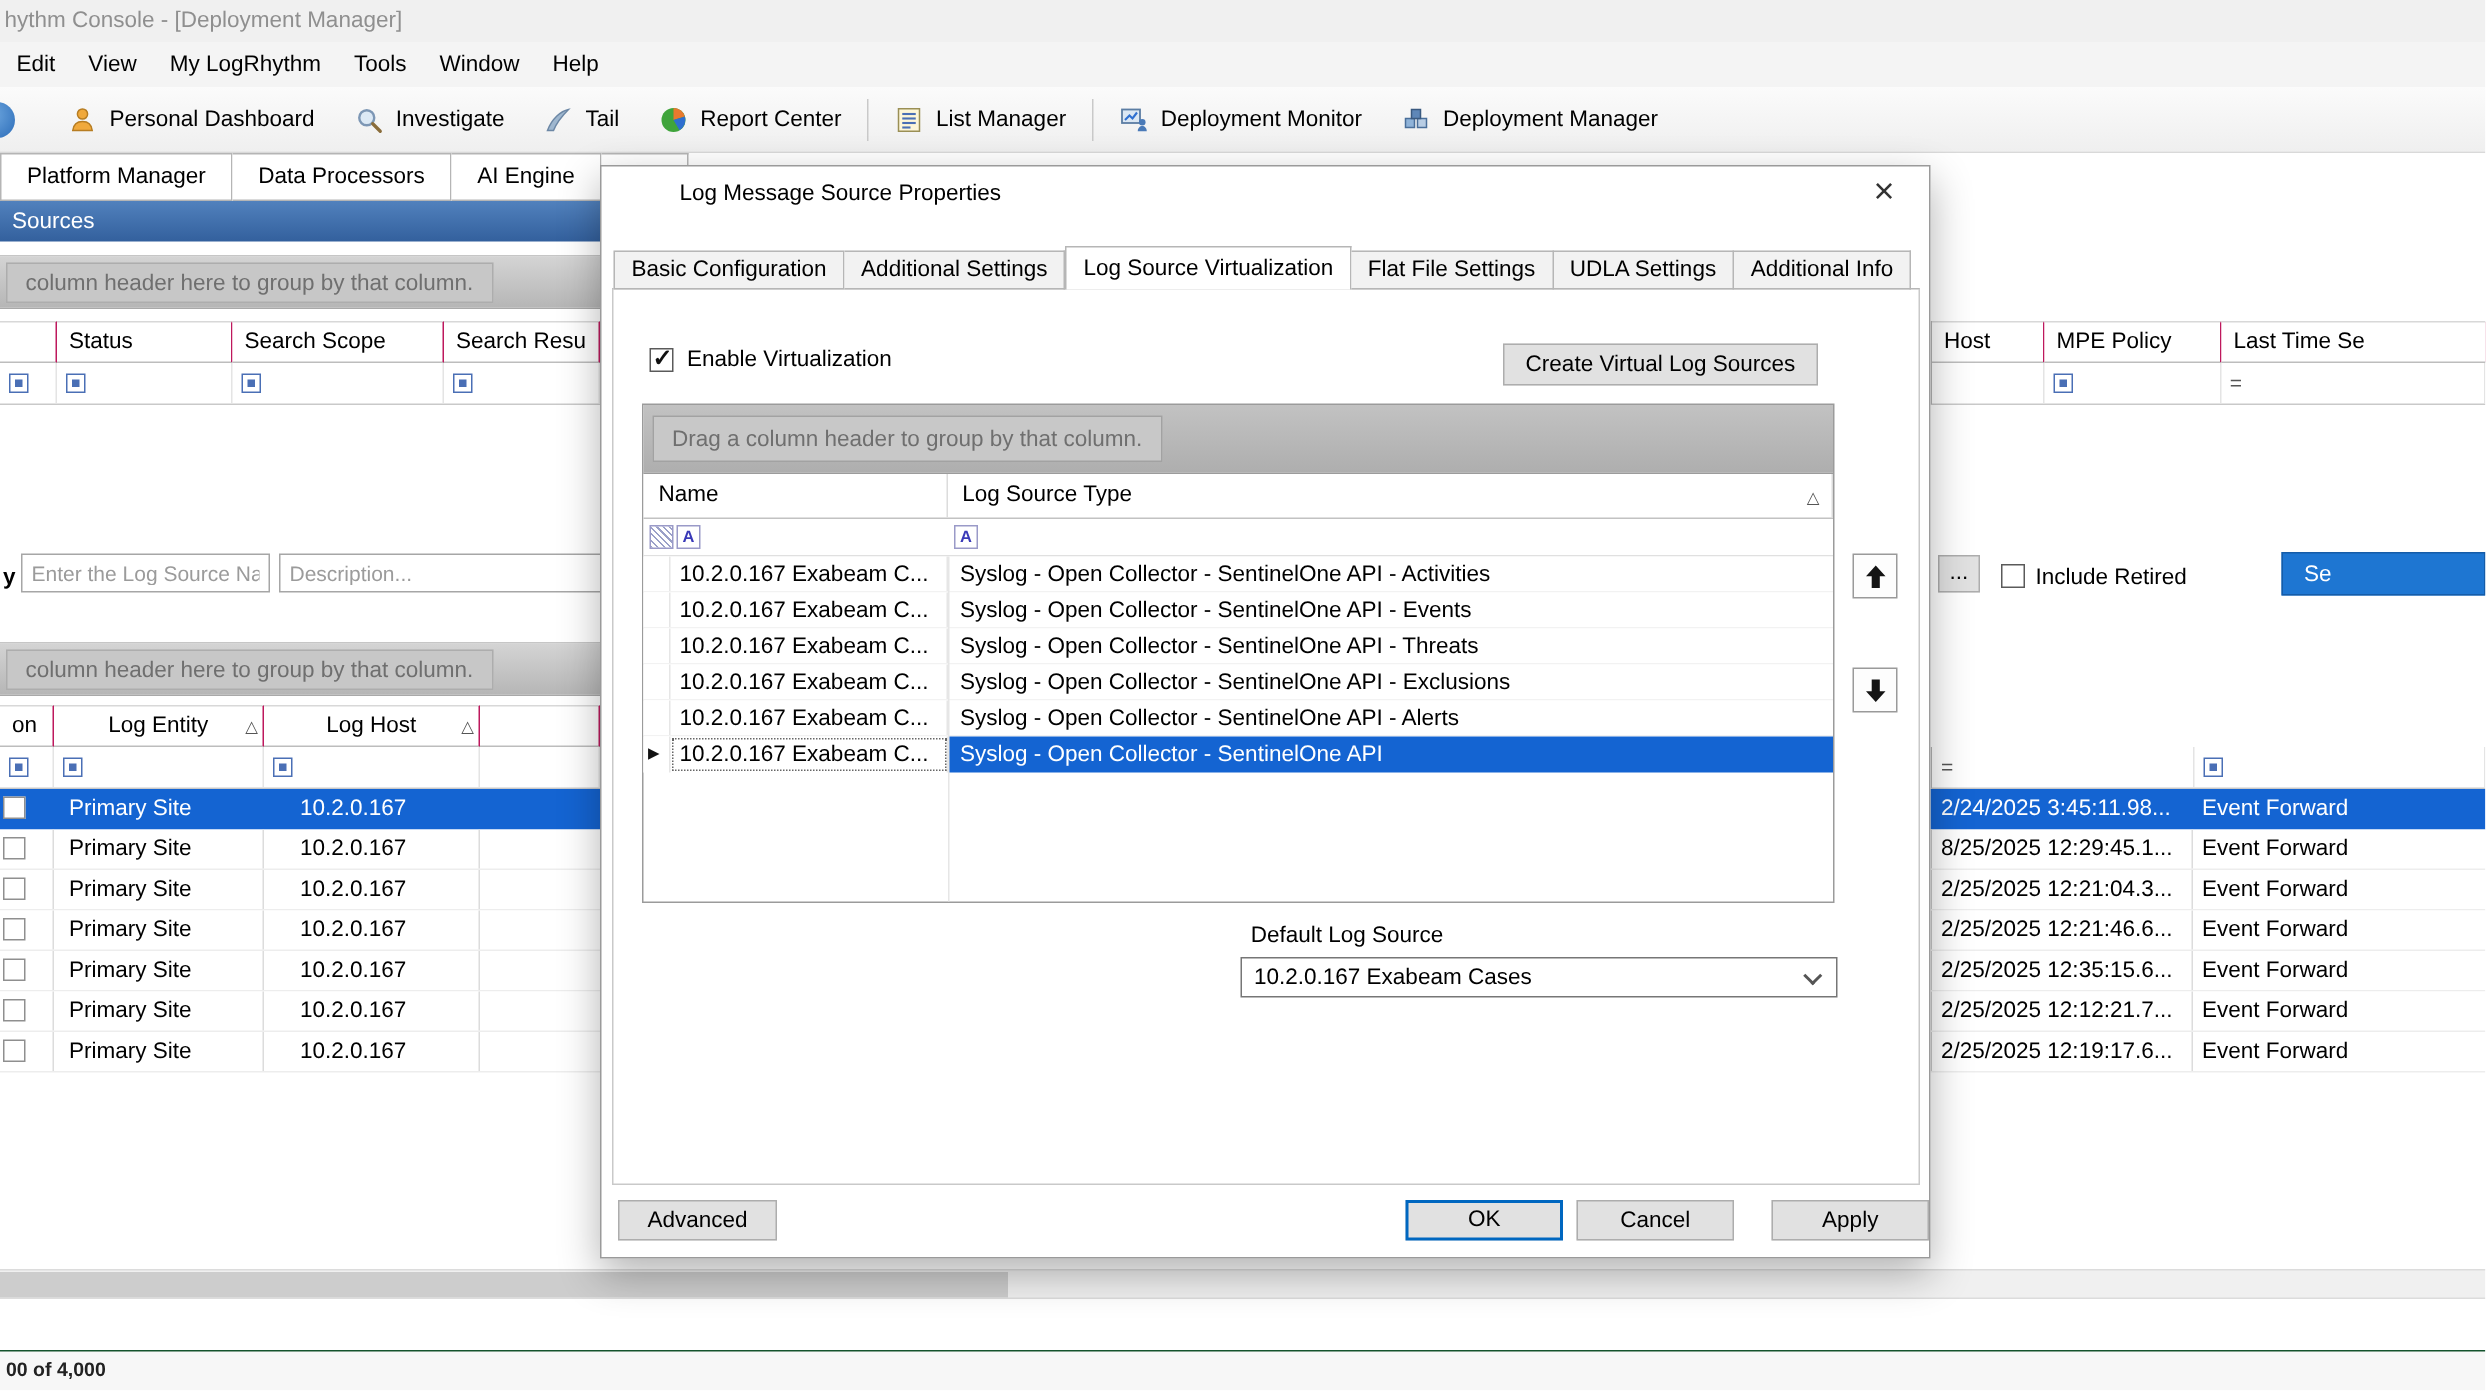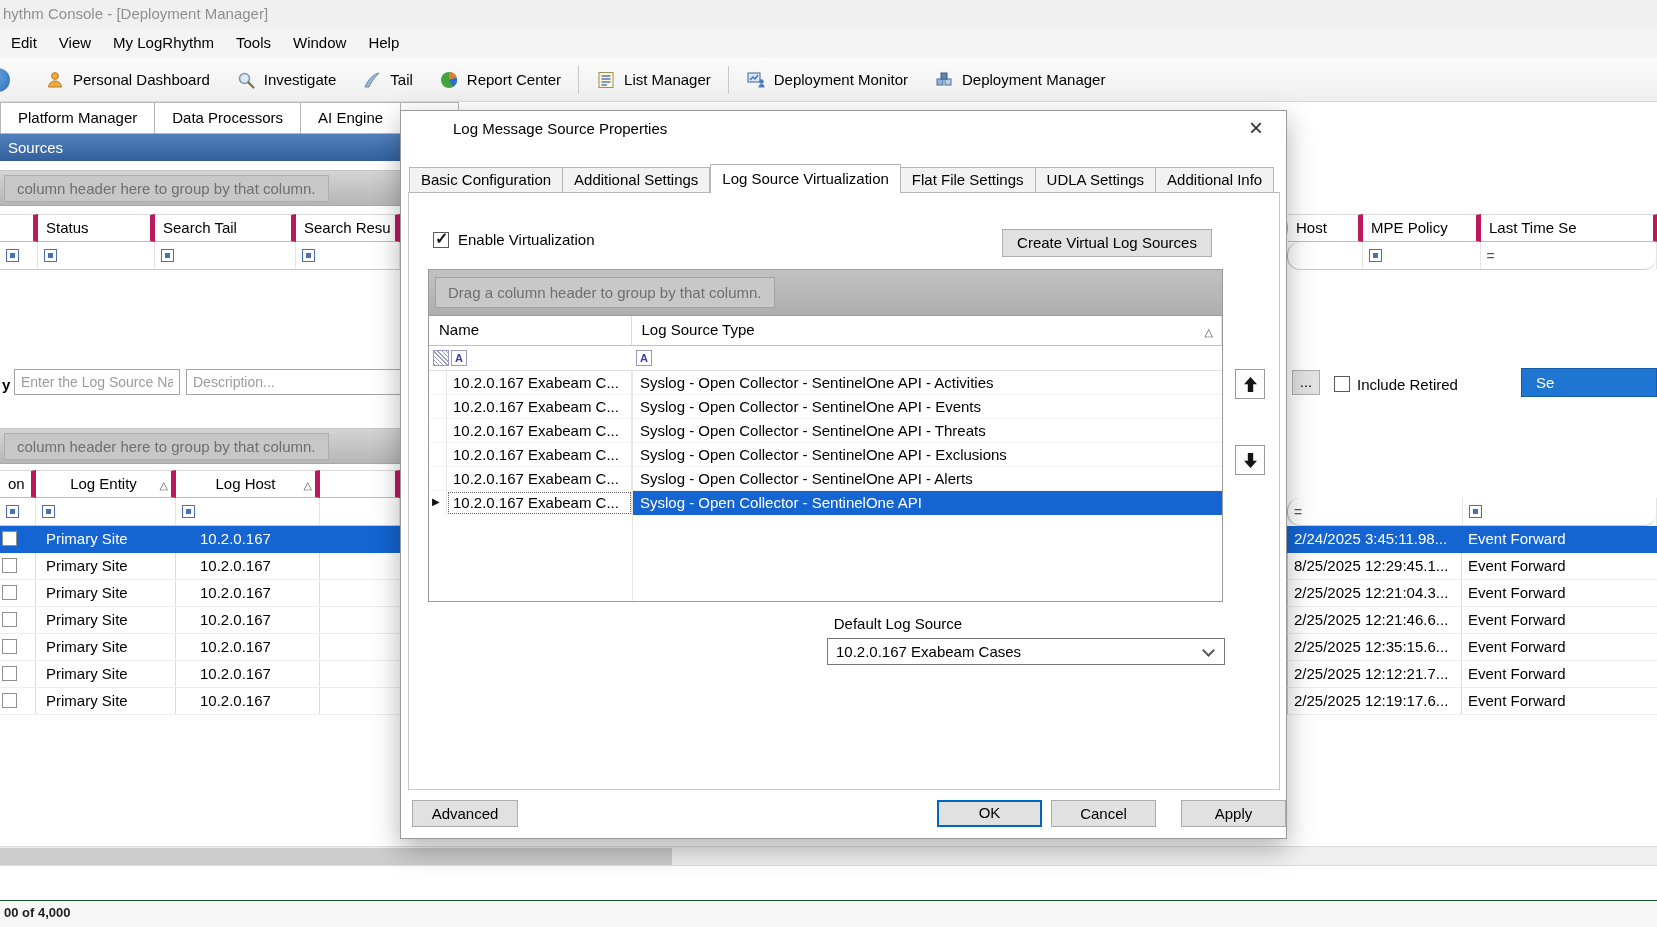--- a/index.html
+++ b/index.html
@@ -26,26 +26,26 @@
   .vtab{padding:0 17px;line-height:30px;background:#fff;border:1px solid #b5b5b5;border-left:none;white-space:nowrap;}
   .vtab.first{border-left:1px solid #b5b5b5;}
   .sources-band{position:absolute;left:0;top:134px;width:1283px;height:27px;
                 background:linear-gradient(#5181bd,#33609d);color:#fff;line-height:27px;padding-left:8px;}
   .groupbar{position:absolute;left:0;width:1283px;height:36px;
             background:linear-gradient(#d4d4d4,#b6b6b6);border-top:1px solid #c6c6c6;border-bottom:1px solid #a9a9a9;}
   .groupbar .glabel{position:absolute;left:4px;top:4px;height:27px;line-height:25px;padding:0 12px;
                     background:#c7c7c7;border:1px solid #adadad;color:#6f6f6f;white-space:nowrap;overflow:hidden;max-width:390px;}
   .hrow{position:absolute;height:28px;display:flex;}
   .hcell{height:28px;line-height:26px;background:#fff;border-top:1px solid #d8d8d8;
-         border-right:5px solid #be185d;border-bottom:1px solid #bdbdbd;
+         border-right:1px solid #be185d;border-bottom:1px solid #bdbdbd;
          padding-left:8px;white-space:nowrap;overflow:hidden;position:relative;}
   .hcell.center{text-align:center;padding-left:0;}
   .hcell .sort-icon{position:absolute;right:3px;top:0;}
   .sort-icon::after{content:"△";font-size:11px;color:#555;line-height:26px;}
-  .right-pane{border-left:1px solid #b5b5b5;border-radius:13px;}
+  .right-pane{border-left:1px solid #b5b5b5;}
   .frow{position:absolute;height:28px;display:flex;background:#fff;border-bottom:1px solid #c9c9c9;}
   .fcell{height:100%;border-right:1px solid #e4e4e4;display:flex;align-items:center;padding-left:6px;}
   .fbox{display:inline-block;width:13px;height:13px;border:1px solid #4a6fb5;background:#fff;position:relative;}
   .fbox::after{content:"";position:absolute;left:3px;top:3px;width:5px;height:5px;background:#4a6fb5;}
   .feq::after{content:"=";color:#555;font-size:14px;}
   #lbl-y{position:absolute;left:2px;top:372px;font-weight:bold;line-height:26px;}
   .tinput{position:absolute;height:26px;border:1px solid #a6a6a6;padding:0 6px;font:14px "Liberation Sans",sans-serif;color:#333;background:#fff;}
   .tinput::placeholder{color:#9b9b9b;}
   .btn{background:#e1e1e1;border:1px solid #adadad;text-align:center;color:#000;}
   #btn-ellipsis{position:absolute;left:1292px;top:370px;width:28px;height:25px;line-height:21px;}
@@ -225,21 +225,21 @@
     <span>Sources</span>
   </div>
 
   <div class="groupbar" style="top:170px;">
     <div class="glabel">column header here to group by that column.</div>
   </div>
 
   <div class="hrow" id="up-head-left" style="left:0;top:214px;">
       <div class="hcell" style="width: 38px;"><span></span></div>
       <div class="hcell" style="width: 117px;"><span>Status</span></div>
-      <div class="hcell" style="width: 141px;"><span>Search Tail</span></div>
+      <div class="hcell" style="width: 141px;"><span>Search Scope</span></div>
       <div class="hcell" style="width: 104px;"><span>Search Resu</span></div>
     </div>
   <div class="hrow right-pane" id="up-head-right" style="left:1287px;top:214px;">
       <div class="hcell" style="width: 75px;"><span>Host</span></div>
       <div class="hcell" style="width: 118px;"><span>MPE Policy</span></div>
       <div class="hcell" style="width: 177px;"><span>Last Time Se</span></div>
     </div>
 
   <div class="frow" style="left:0;top:242px;width:1283px;">
     <div class="fcell" style="width:38px;">

